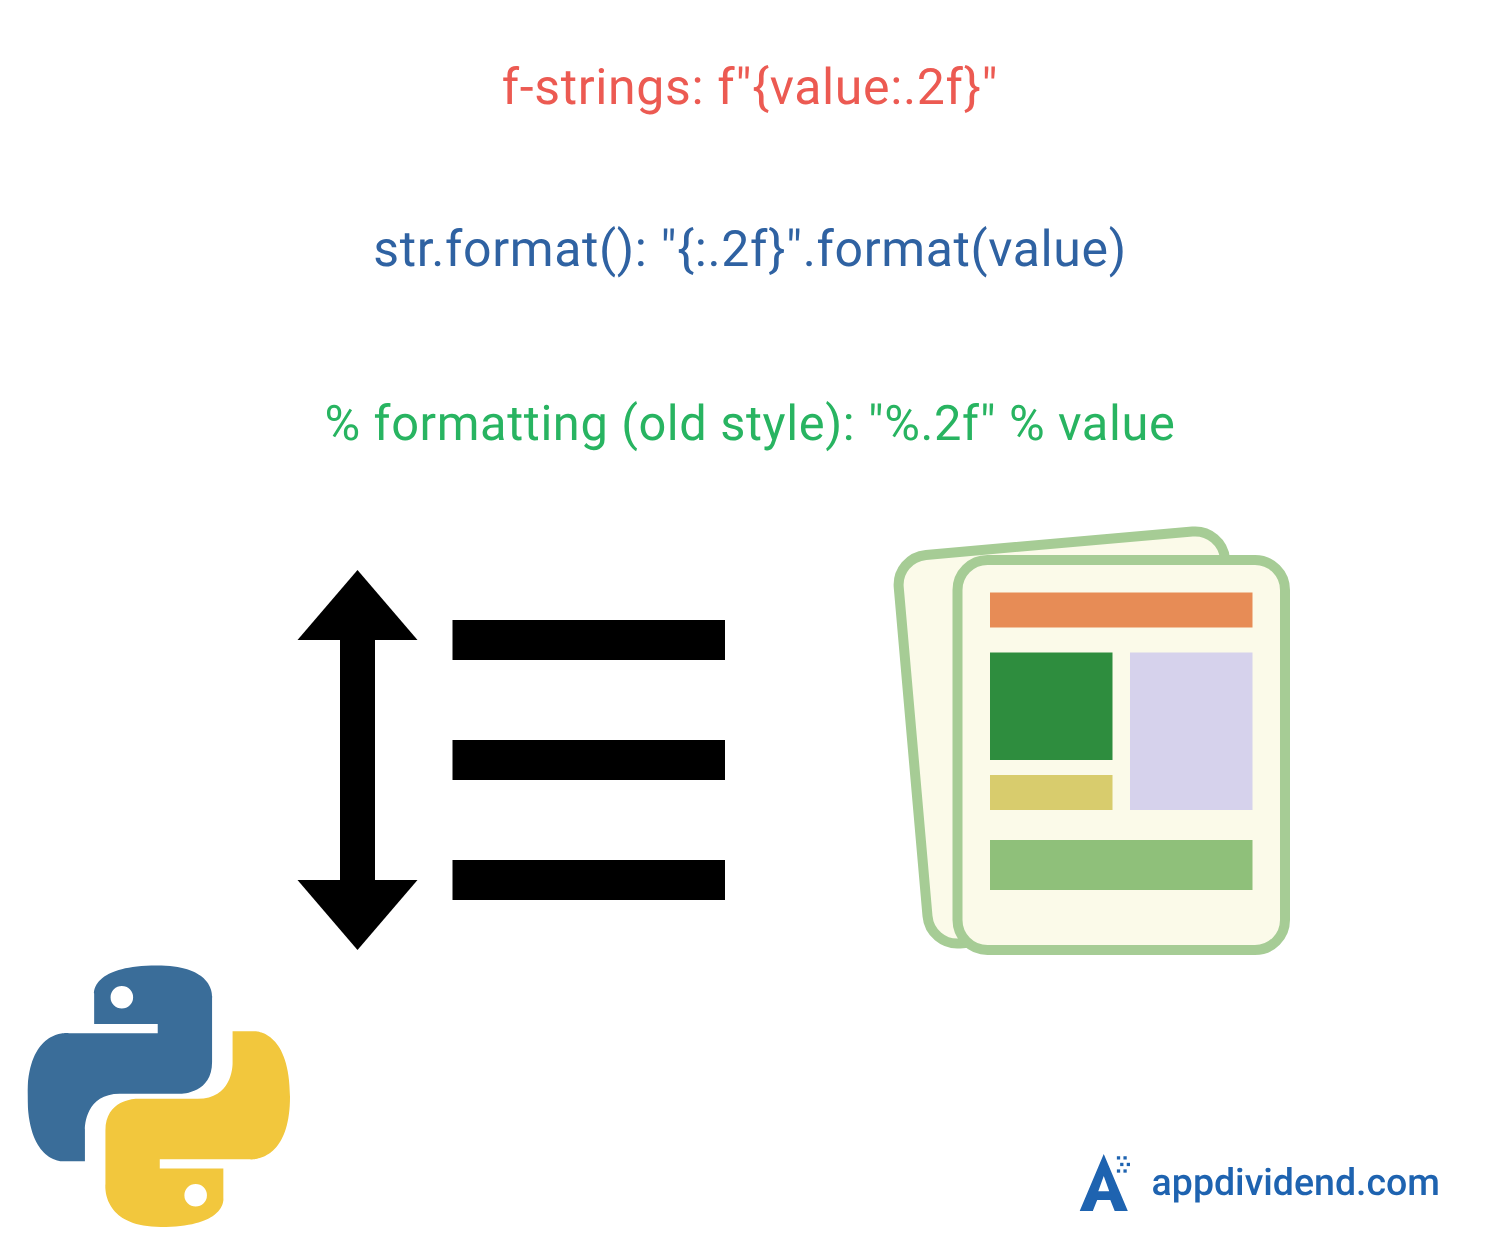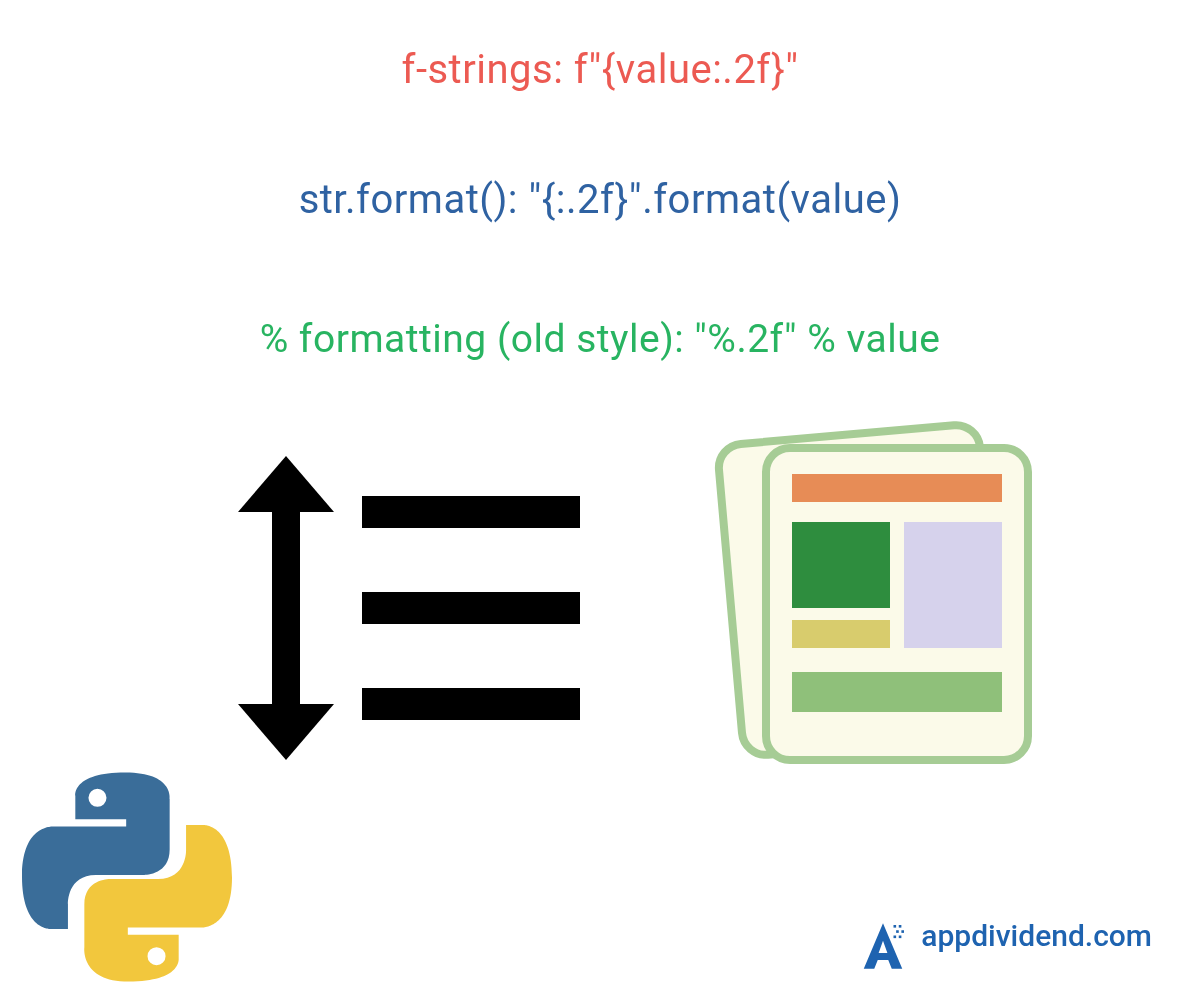--- a/index.html
+++ b/index.html
@@ -100,20 +100,21 @@
     height: 210px;
   }
   .pylogo svg { width: 100%; height: 100%; }
 
   
   .brand {
     position: absolute;
     right: 48px;
     bottom: 26px;
     display: flex;
+    align-items: center;
     gap: 10px;
     color: #1e63b0;
     font-size: 30px;
     font-weight: 500;
   }
   .brand svg { width: 56px; height: 56px; }
 </style>
 </head>
 <body>
 

